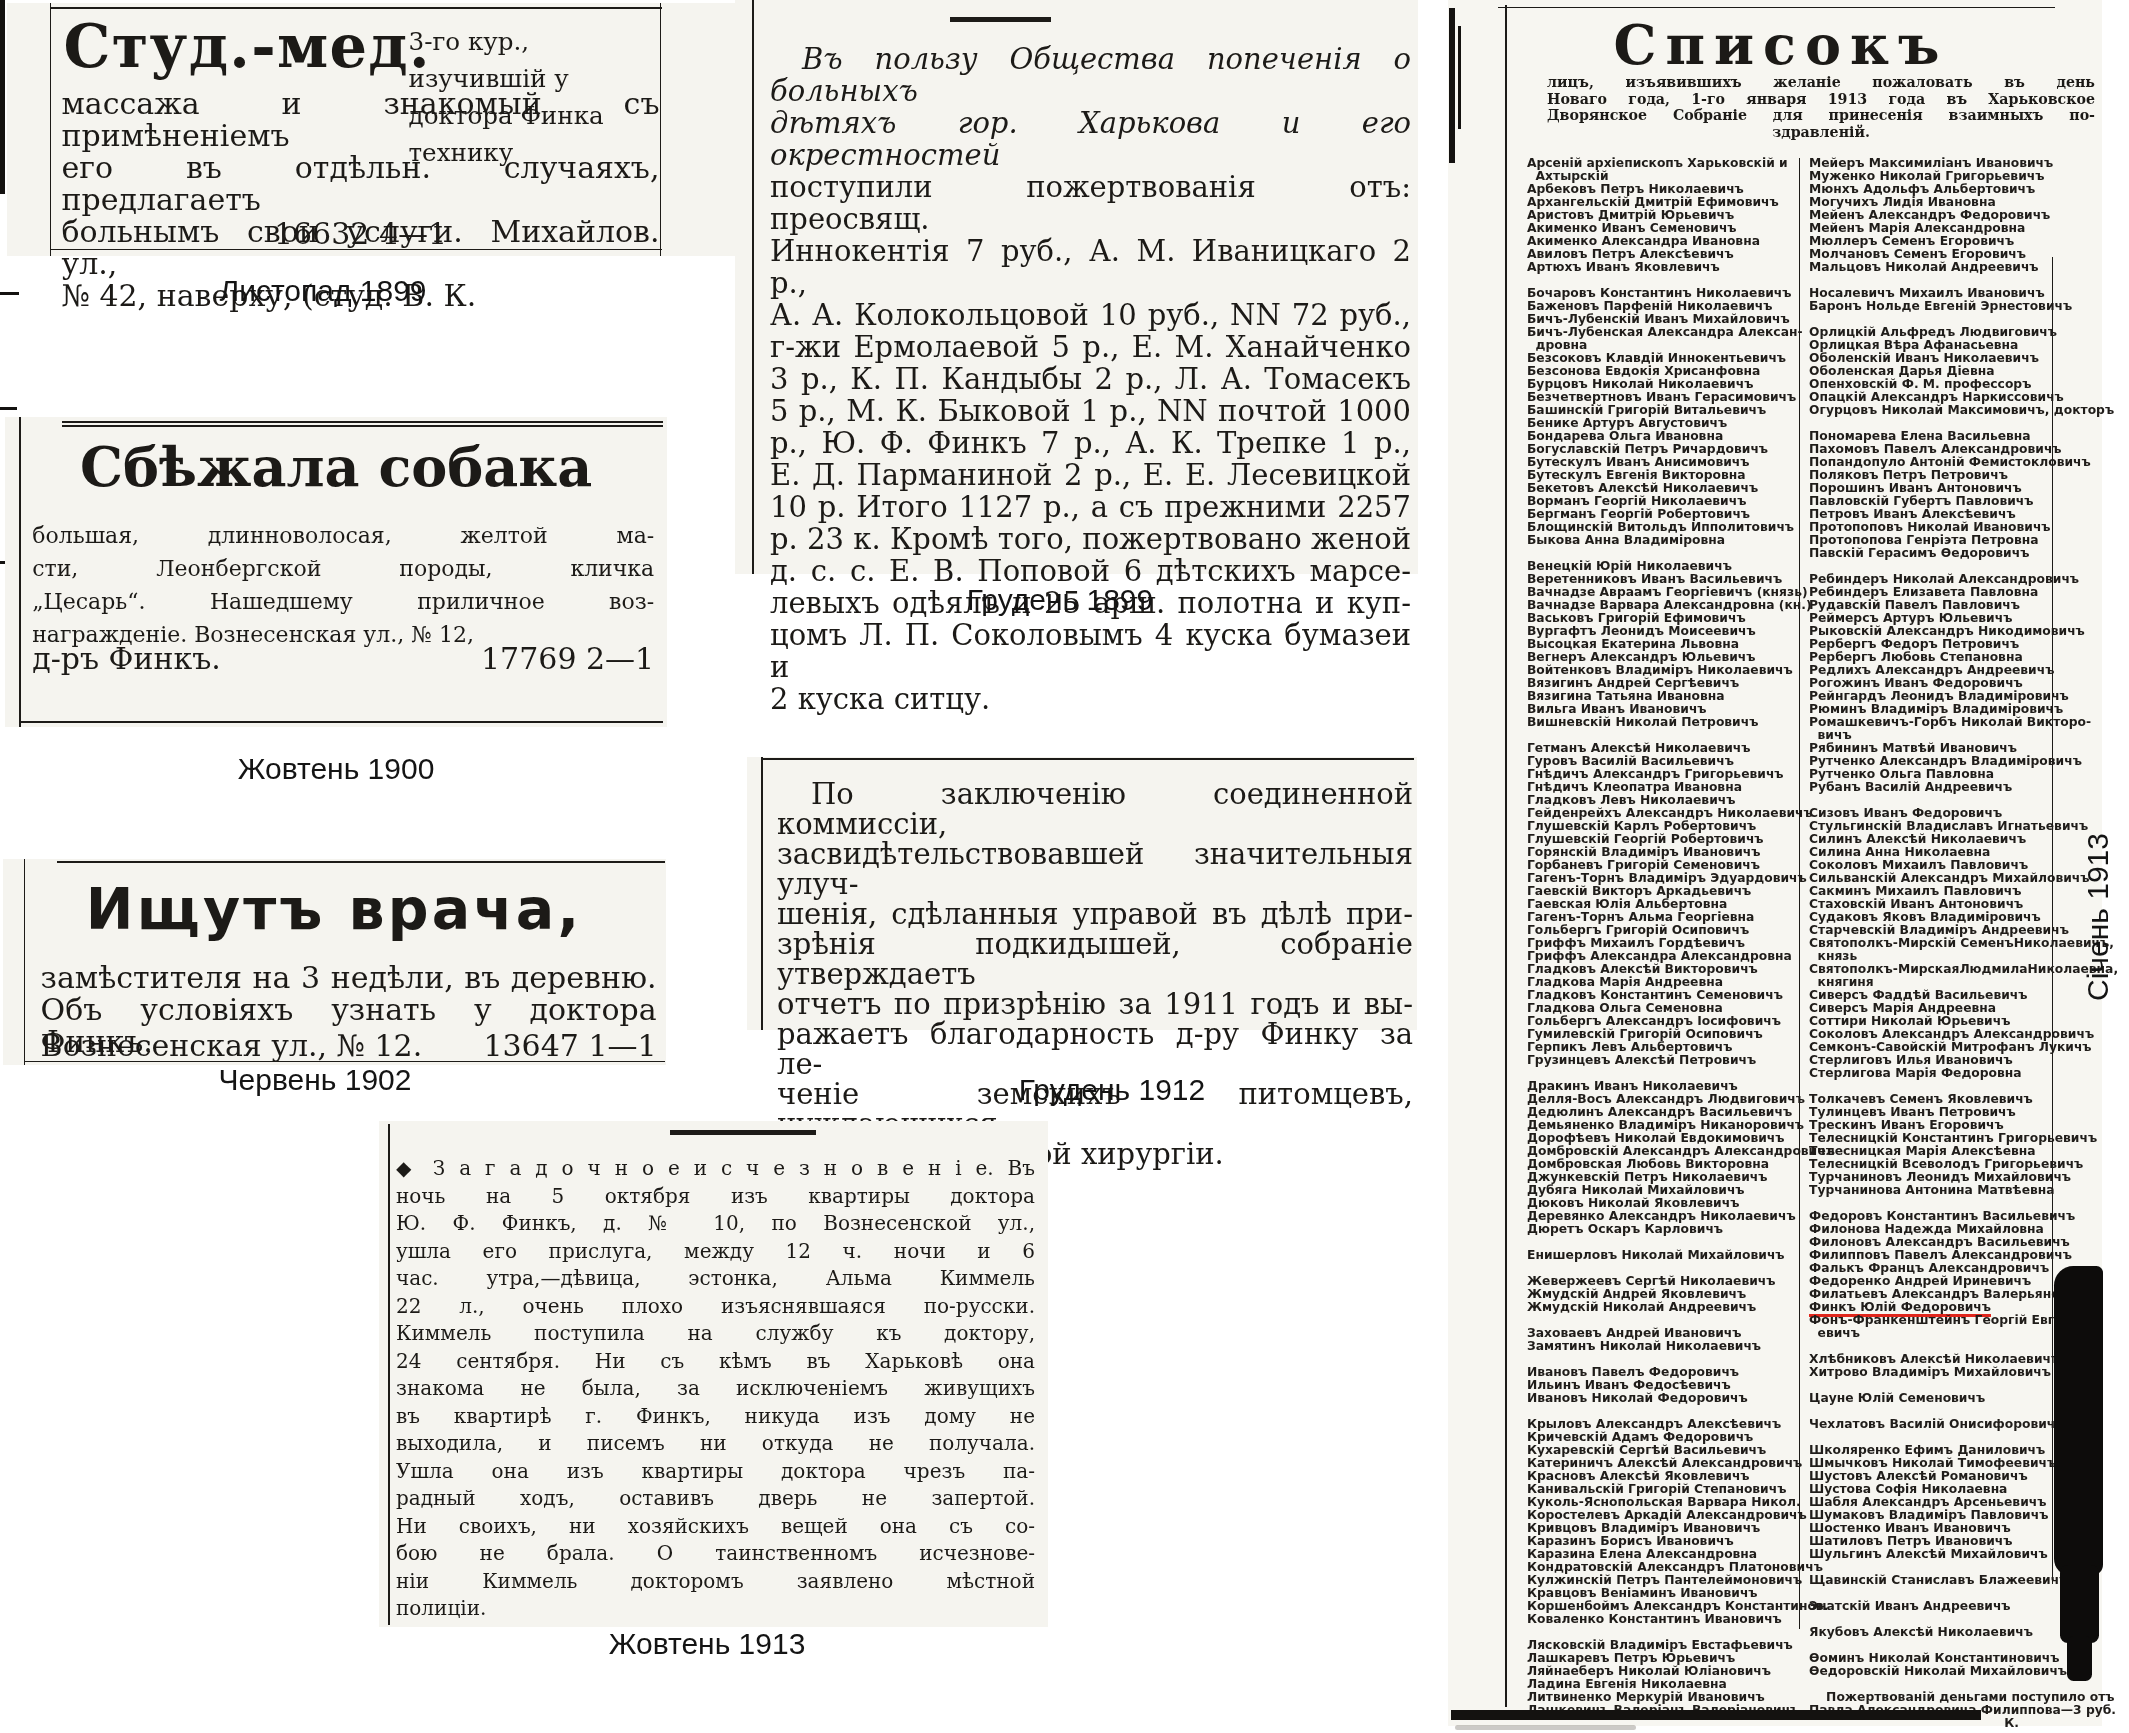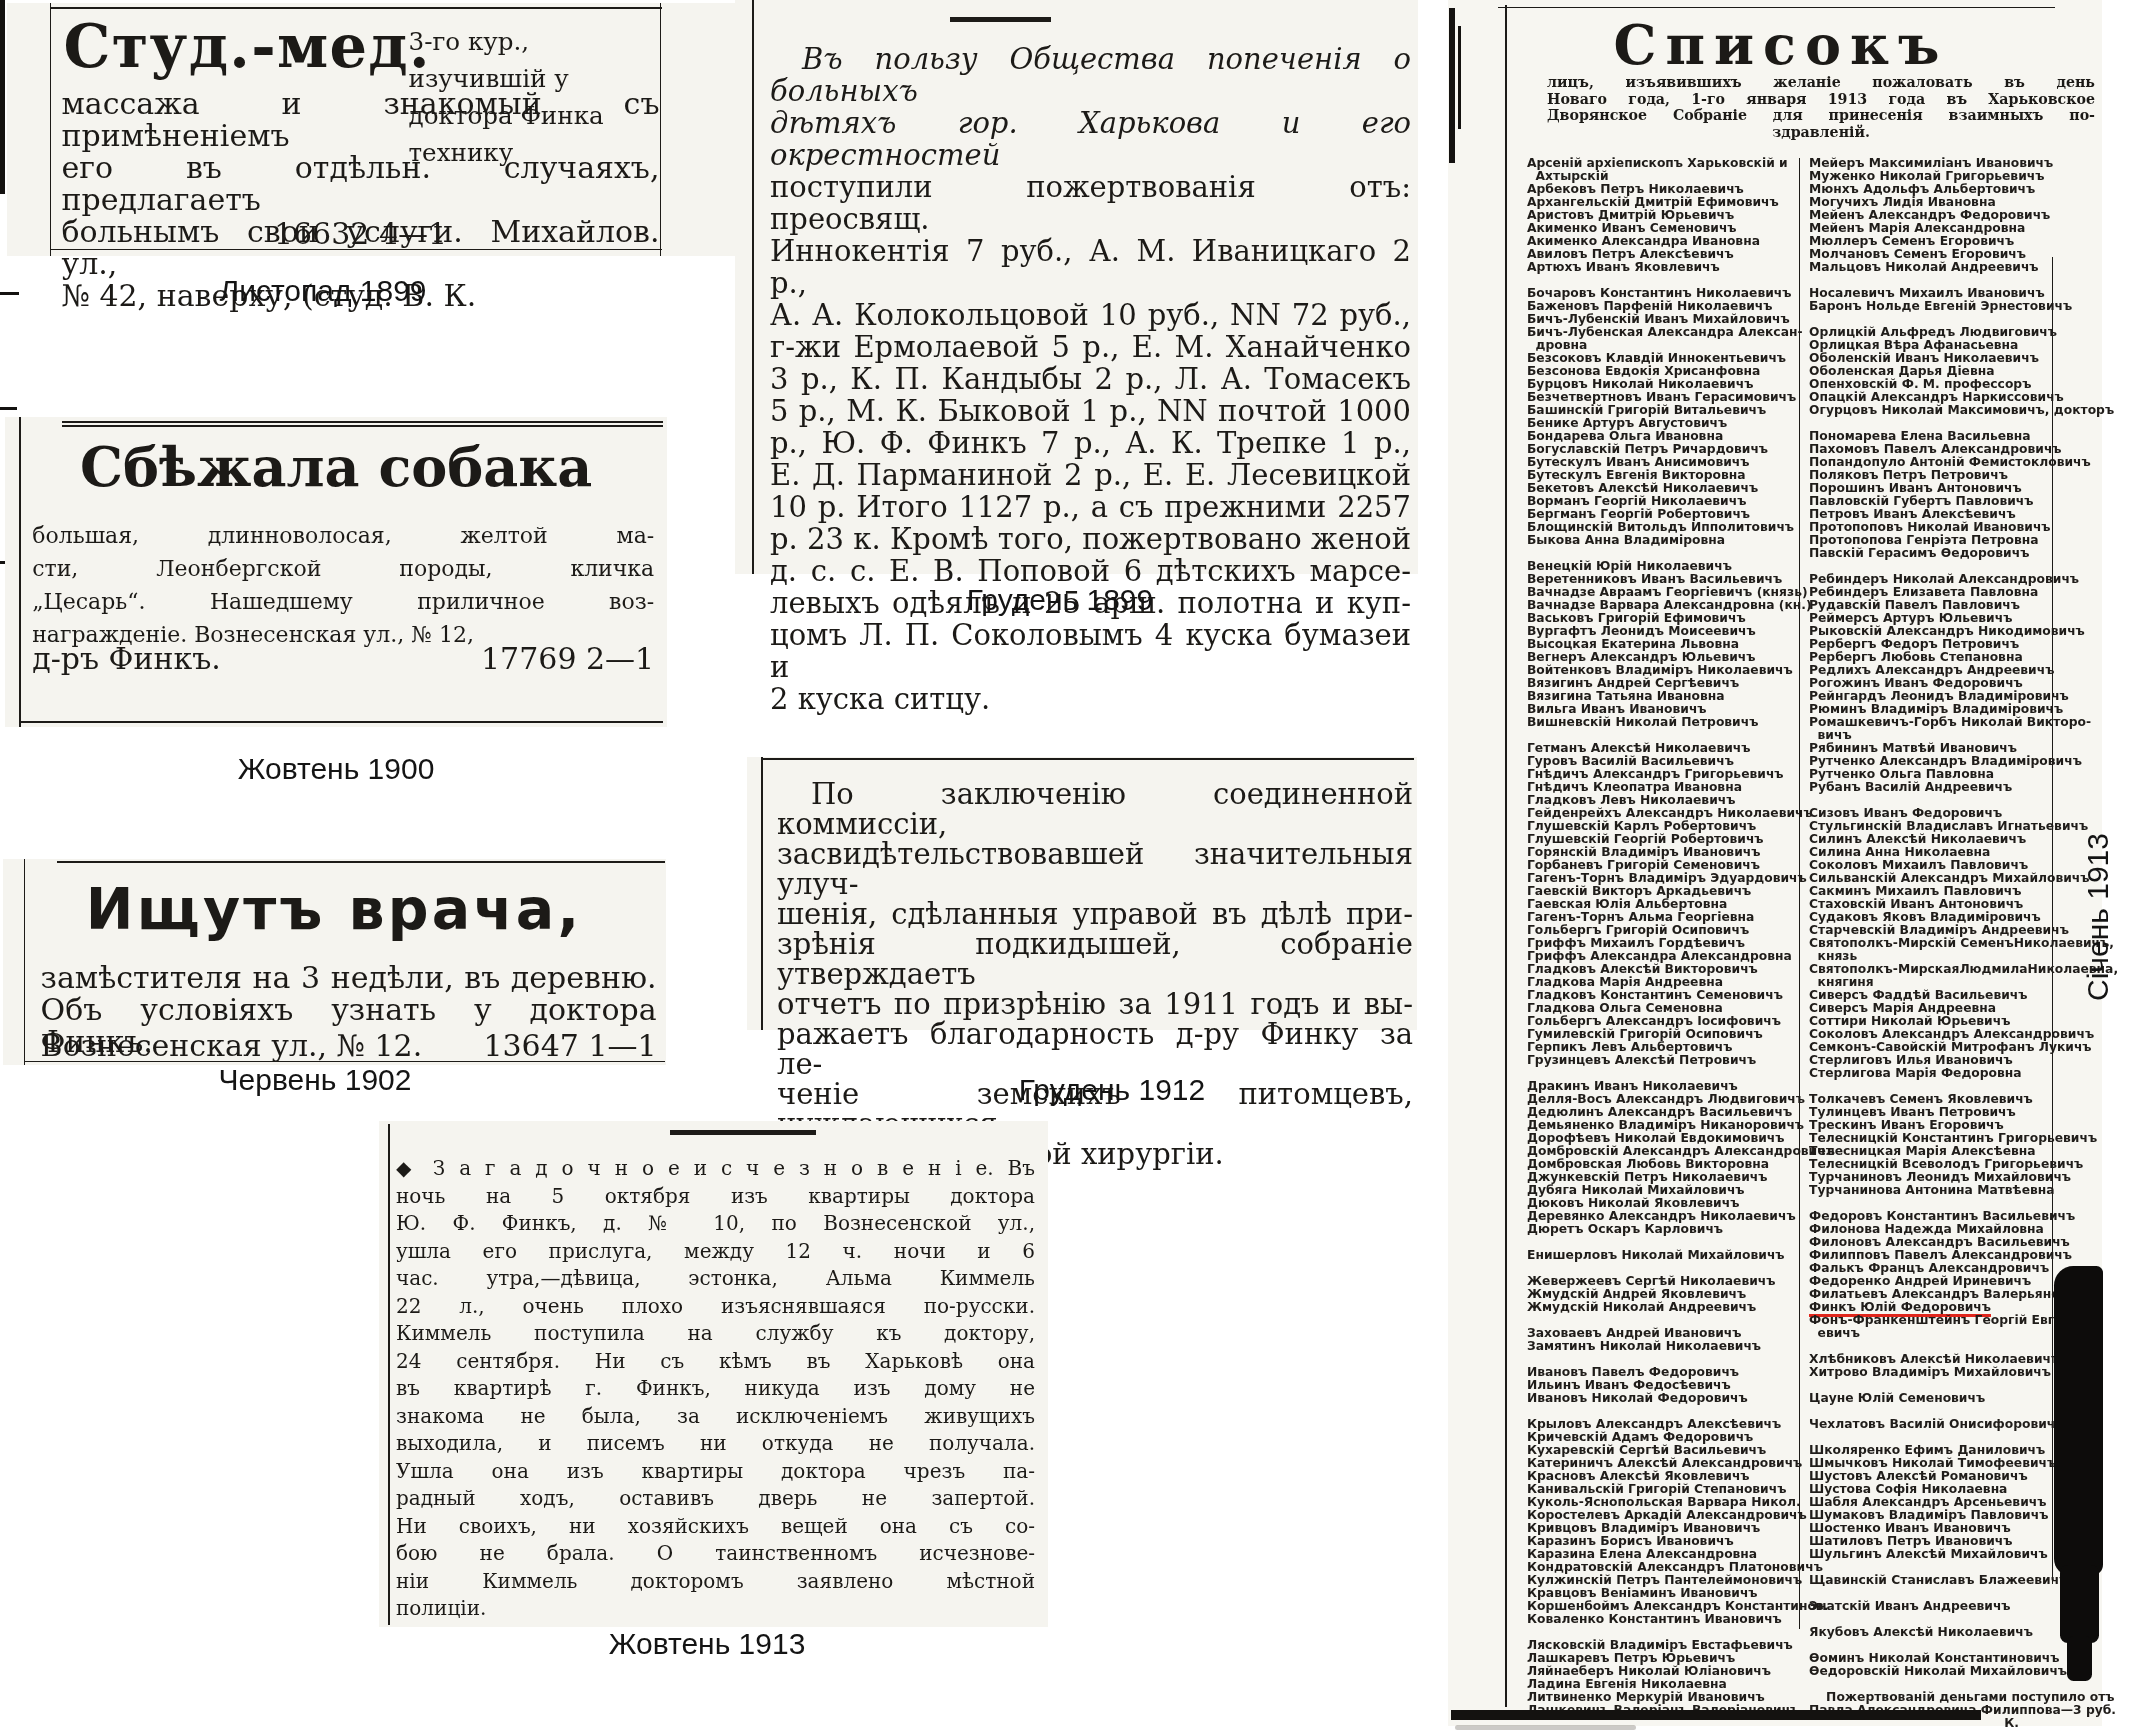--- a/index.html
+++ b/index.html
@@ -177,22 +177,22 @@
     <div class="rule" style="left:291px;top:9px;width:146px;height:5.2px;"></div>
     <div class="body">
         <div class="pline">◆  З а г а д о ч н о е   и с ч е з н о в е н і е.  Въ</div>
         <div class="pline">ночь на 5 октября изъ квартиры доктора</div>
         <div class="pline">Ю. Ф. Финкъ, д. № 10, по Вознесенской ул.,</div>
         <div class="pline">ушла его прислуга, между 12 ч. ночи и 6</div>
         <div class="pline">час. утра,—дѣвица, эстонка, Альма Киммель</div>
         <div class="pline">22 л., очень плохо изъяснявшаяся по-русски.</div>
         <div class="pline">Киммель поступила на службу къ доктору,</div>
         <div class="pline">24 сентября. Ни съ кѣмъ въ Харьковѣ она</div>
+        <div class="pline">знакома не была, за исключеніемъ живущихъ</div>
         <div class="pline">въ квартирѣ г. Финкъ, никуда изъ дому не</div>
-        <div class="pline">знакома не была, за исключеніемъ живущихъ</div>
         <div class="pline">выходила, и писемъ ни откуда не получала.</div>
         <div class="pline">Ушла она изъ квартиры доктора чрезъ па-</div>
         <div class="pline">радный ходъ, оставивъ дверь не запертой.</div>
         <div class="pline">Ни своихъ, ни хозяйскихъ вещей она съ со-</div>
         <div class="pline">бою не брала. О таинственномъ исчезнове-</div>
         <div class="pline">ніи Киммель докторомъ заявлено мѣстной</div>
         <div class="pline nojust">полиціи.</div>
       </div>
   </div>
   <div class="caption" style="left:513px;top:1627px;width:388px;">Жовтень 1913</div>

